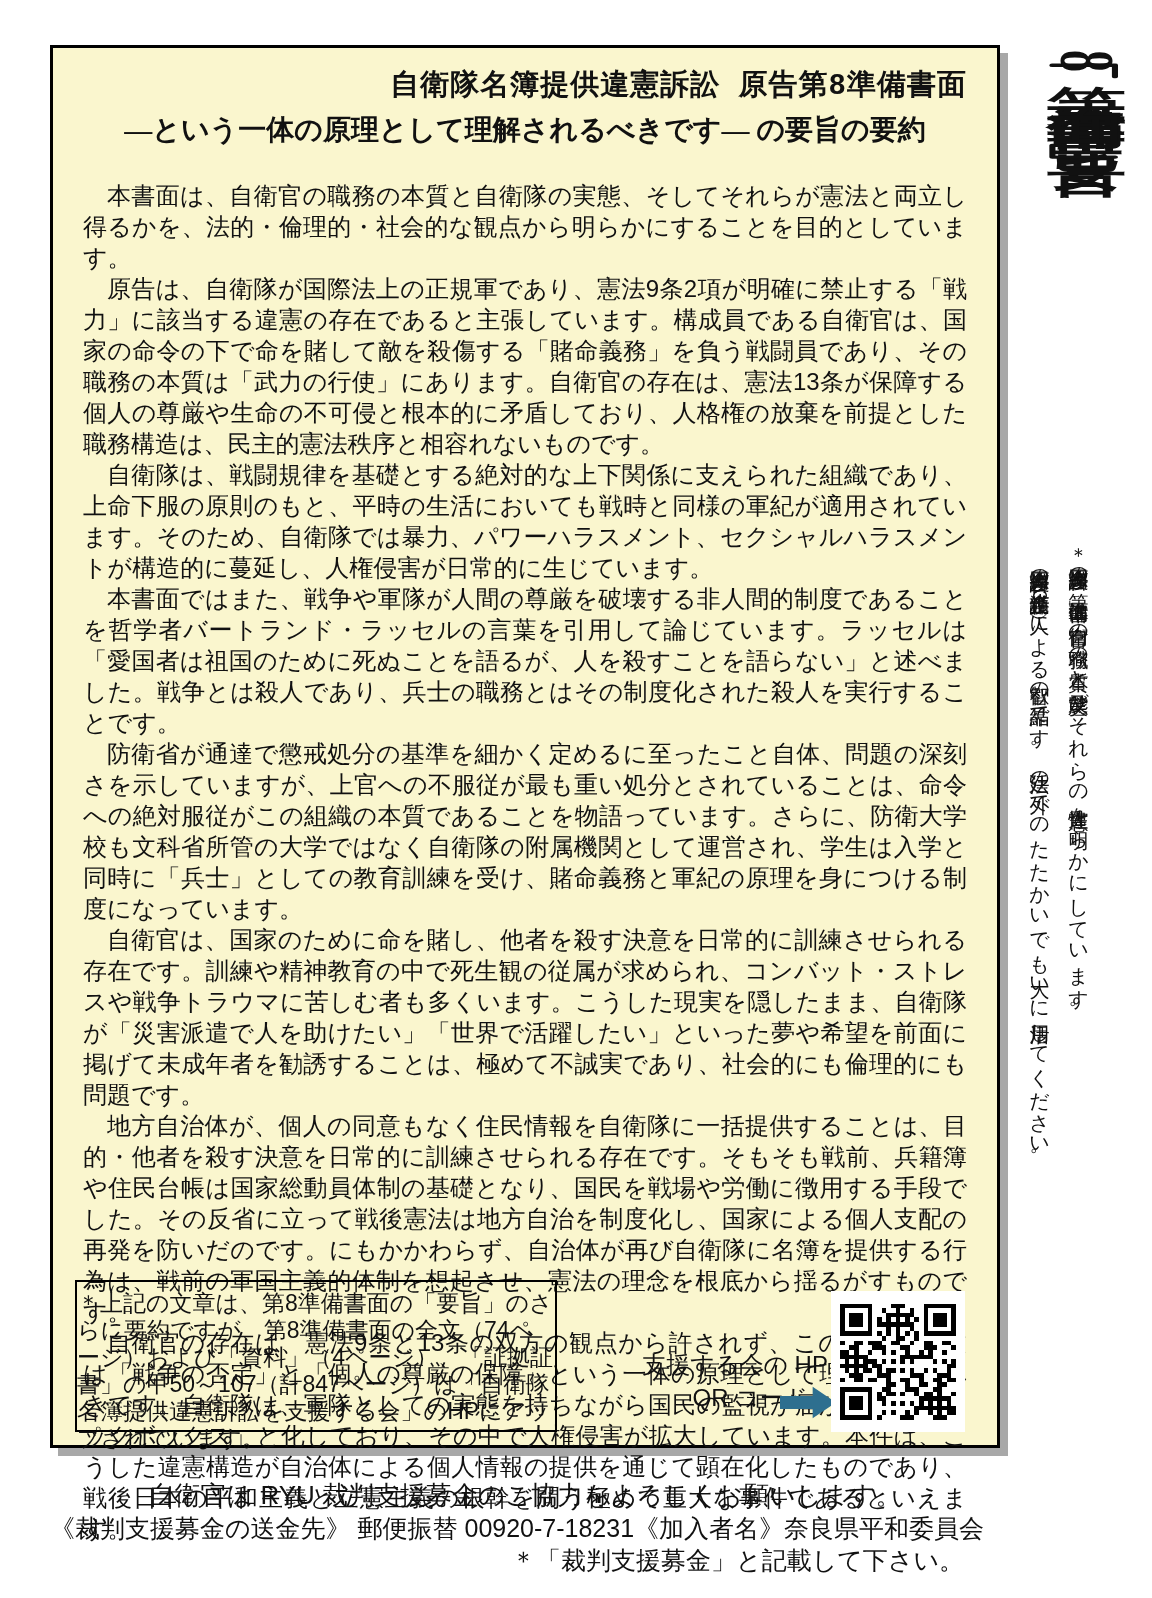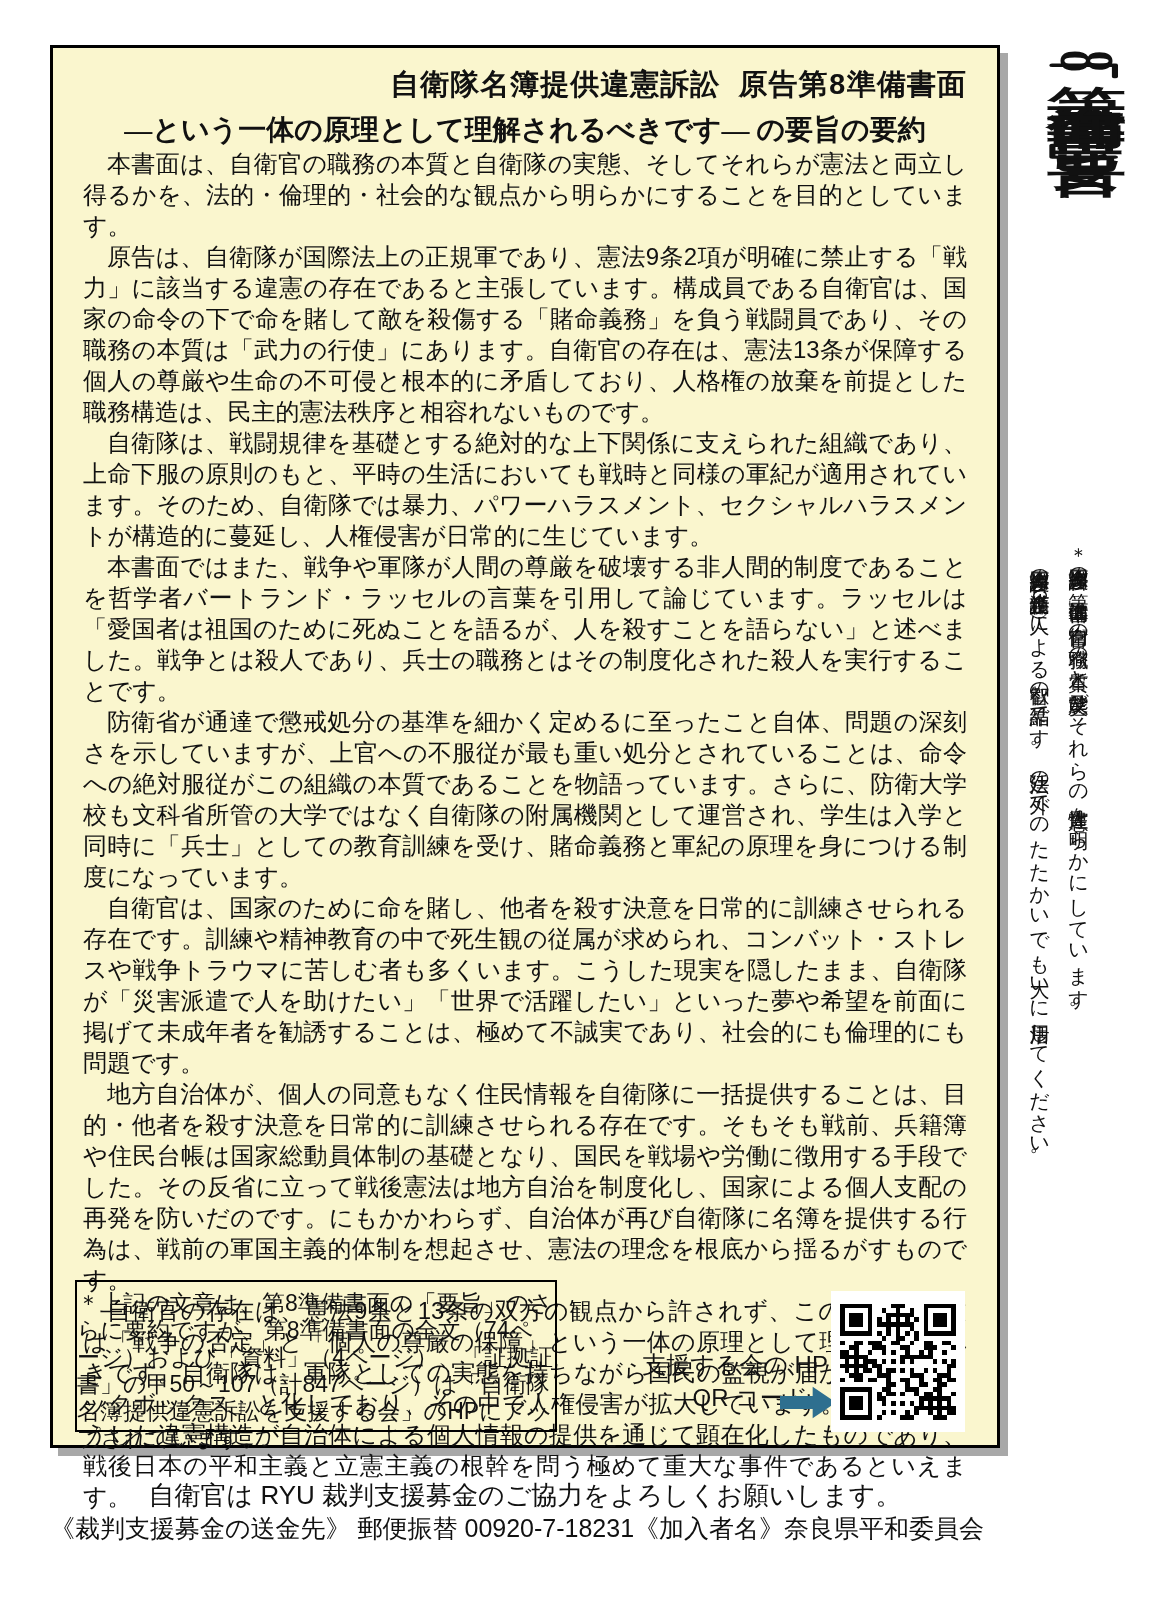--- a/index.html
+++ b/index.html
@@ -28,21 +28,21 @@
   }
   .title-line1{
     text-align:right;font-weight:bold;font-size:29px;line-height:38px;
     font-family:Liberation Mono, monospace;
     letter-spacing:1px;
   }
   .title-line2{
     text-align:center;font-weight:bold;font-size:28px;line-height:36px;margin-top:6px;
     font-family:"Liberation Serif","DejaVu Serif",serif;
   }
-  .body-text{margin-top:0;}
+  .body-text{margin-top:32px;}
   .body-text p{
     margin:0;font-size:24px;line-height:31px;text-indent:1em;
     text-align:justify;
   }
   
   .note-box{
     position:absolute;left:22px;top:1232px;width:482px;height:152px;
     border:2px solid var(--border);
     padding:8px 0;
     font-size:23px;line-height:27px;
@@ -346,13 +346,14 @@
 <div class="side-title">「第8準備書面　要旨」</div>
 
 <div class="side-note">
   <div class="col col1">＊原告弁護団の「第8準備書面」は自衛官の職務の本質と実態及びそれらの違憲性を明らかにしています。</div>
   <div class="col col2">原告弁護団の精鋭弁護士（13人）による叡智の結晶です。法廷の外でのたたかいでも大いに活用してください。</div>
 </div>
 
 <div class="footer">
   <p class="footer-line1">自衛官は RYU 裁判支援募金のご協力をよろしくお願いします。</p>
   <p class="footer-line2">《裁判支援募金の送金先》 郵便振替 00920-7-18231《加入者名》奈良県平和委員会</p>
+  <p class="footer-line3">＊「裁判支援募金」と記載して下さい。</p>
 </div>
 
 </body></html>

